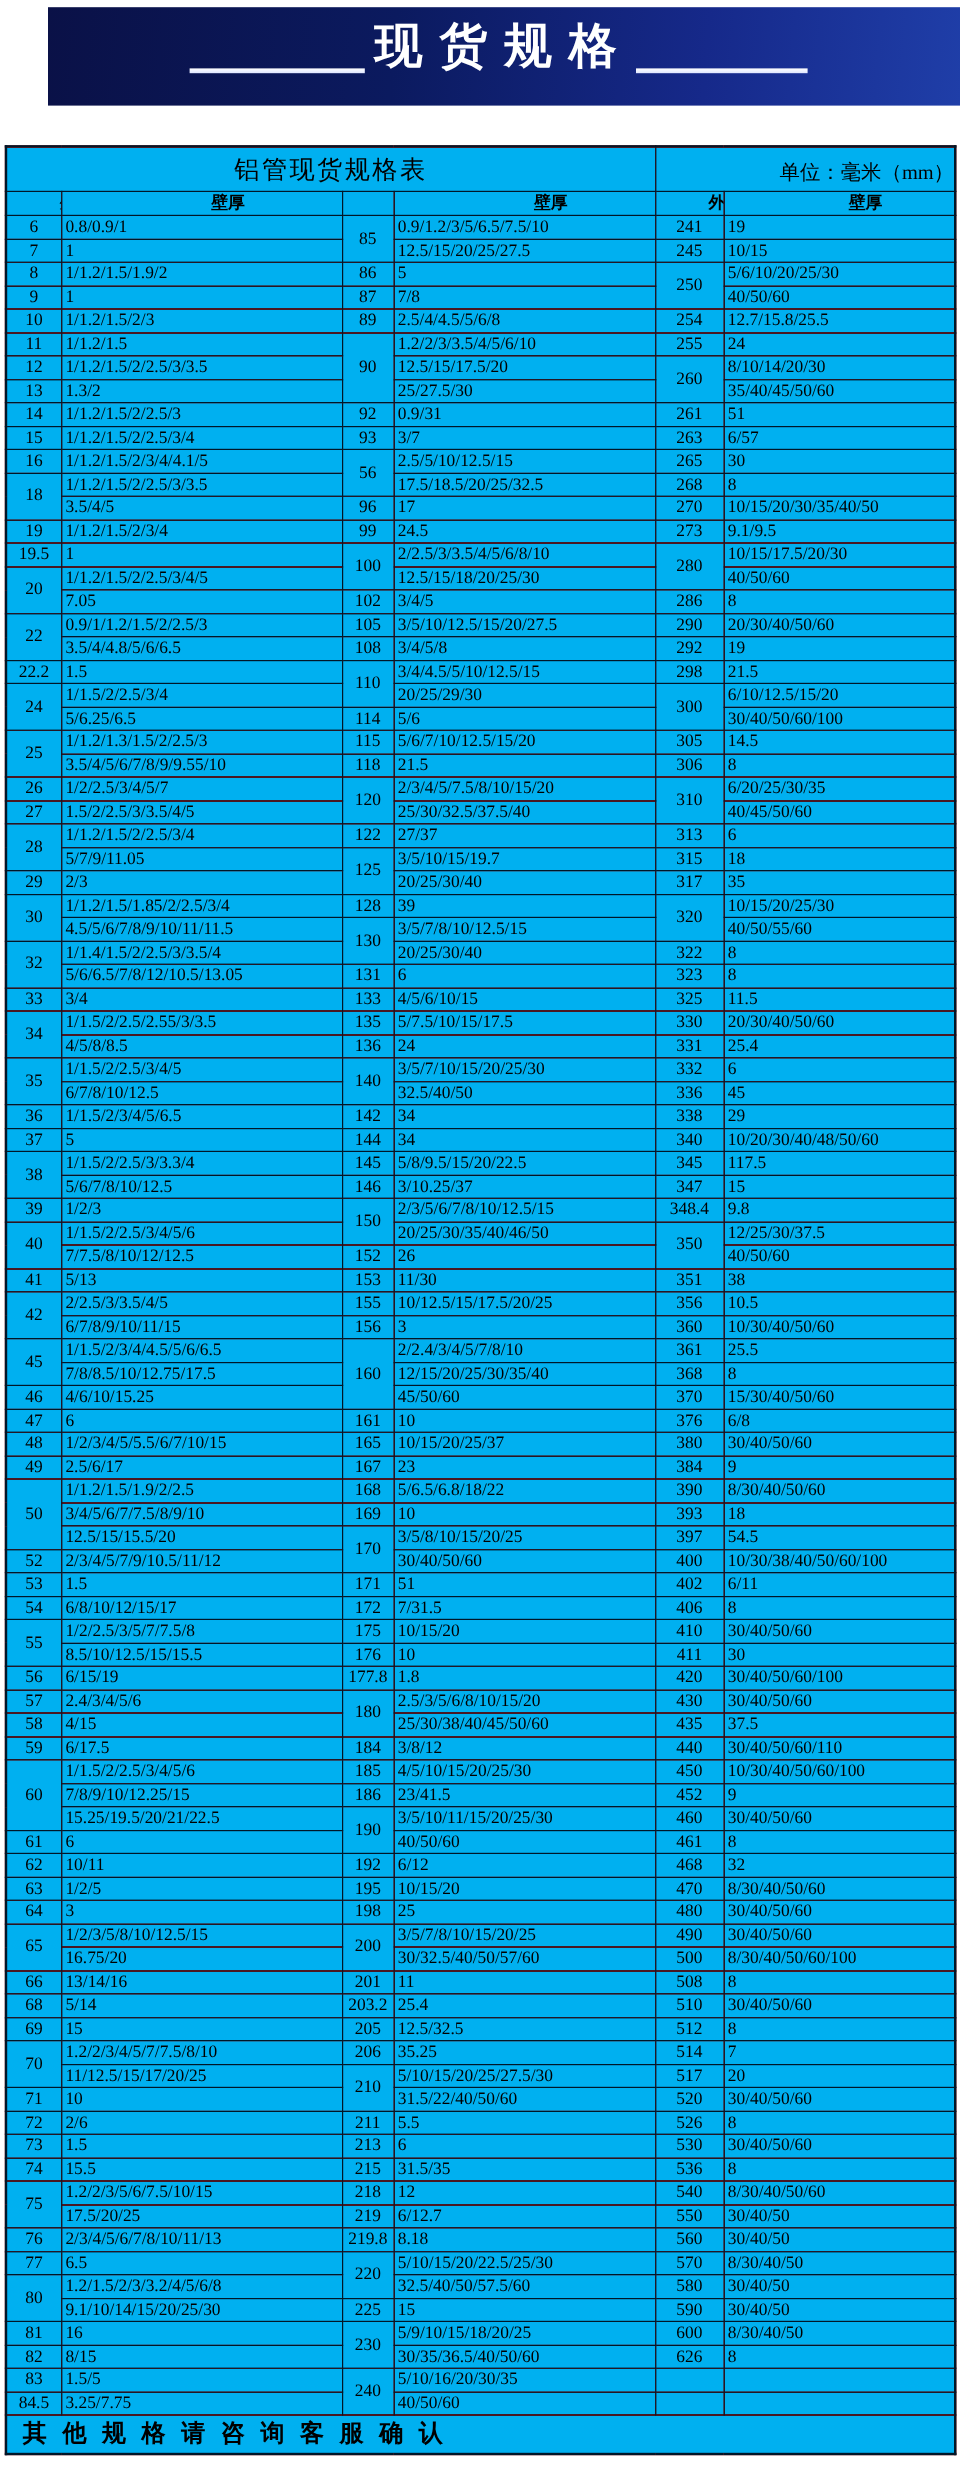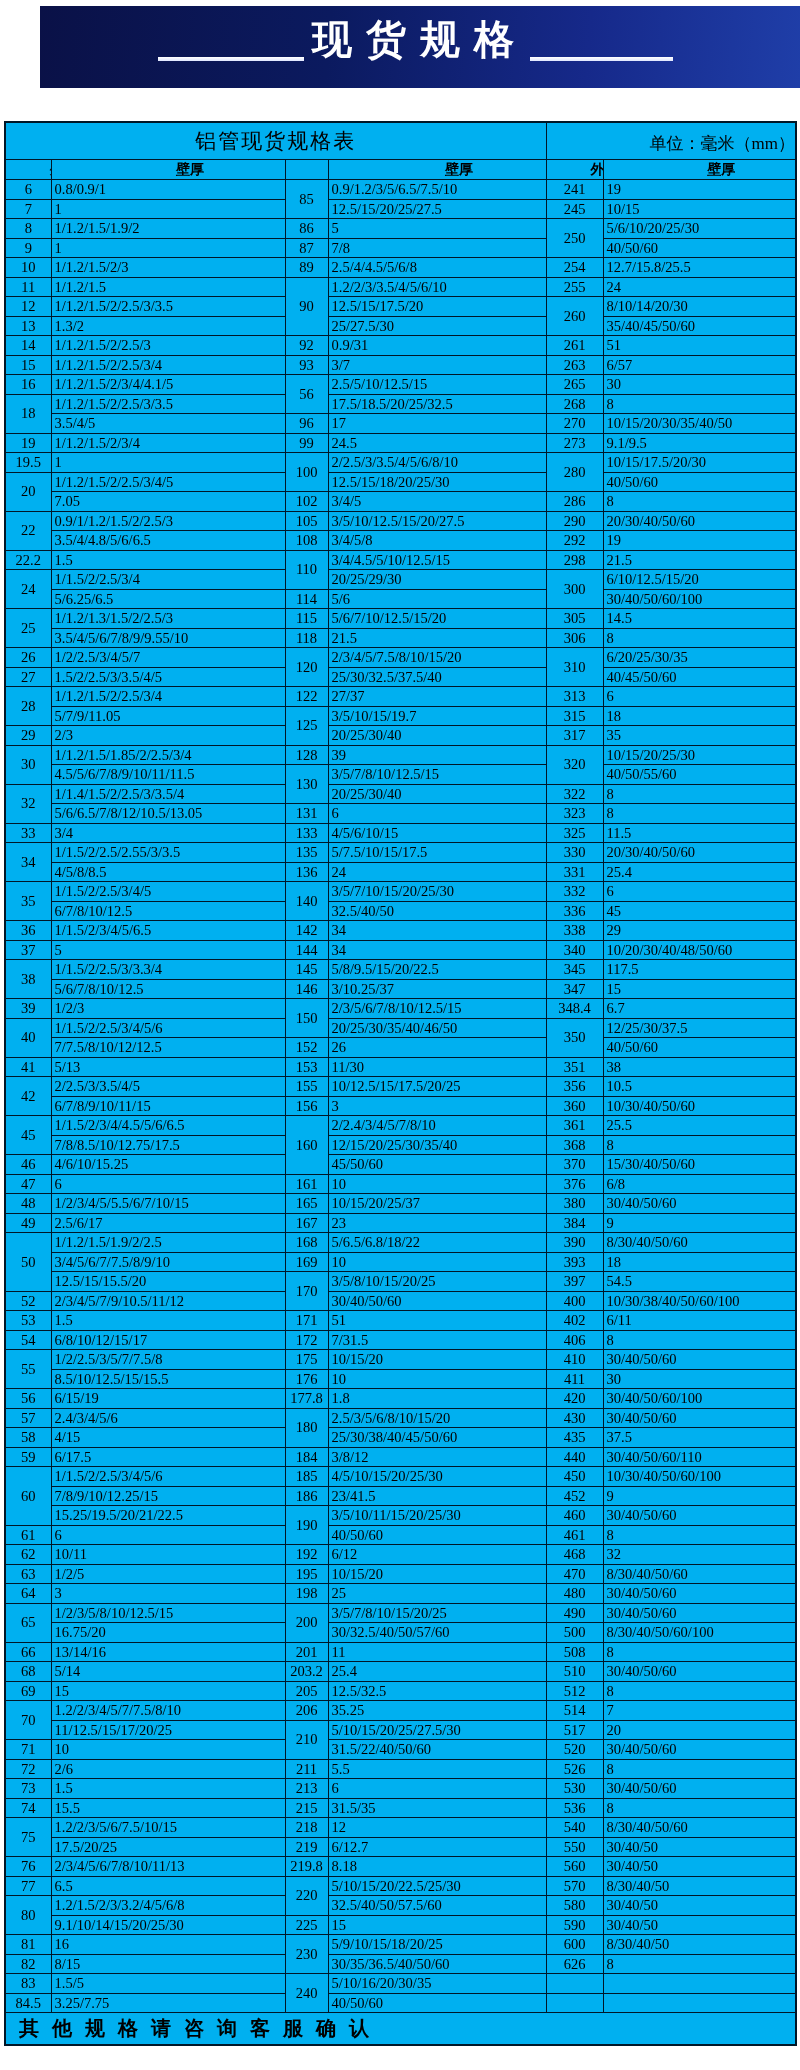--- a/index.html
+++ b/index.html
@@ -374,21 +374,21 @@
         <td class="wall">3/10.25/37</td>
         <td class="od" rowspan="1">347</td>
         <td class="wall">15</td>
       </tr>
       <tr>
         <td class="od" rowspan="1">39</td>
         <td class="wall">1/2/3</td>
         <td class="od" rowspan="2">150</td>
         <td class="wall">2/3/5/6/7/8/10/12.5/15</td>
         <td class="od" rowspan="1">348.4</td>
-        <td class="wall">6.7</td>
+        <td class="wall">9.8</td>
       </tr>
       <tr>
         <td class="od" rowspan="2">40</td>
         <td class="wall">1/1.5/2/2.5/3/4/5/6</td>
         <td class="wall">20/25/30/35/40/46/50</td>
         <td class="od" rowspan="2">350</td>
         <td class="wall">12/25/30/37.5</td>
       </tr>
       <tr>
         <td class="wall">7/7.5/8/10/12/12.5</td>

